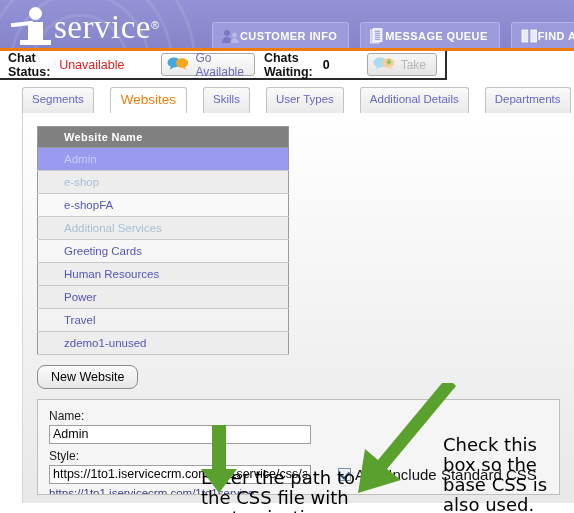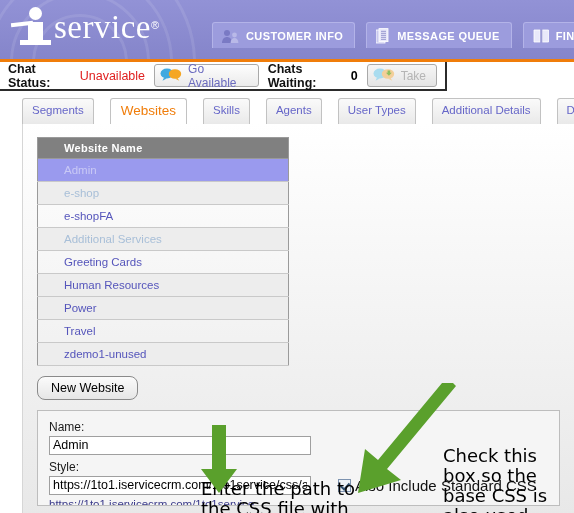--- a/index.html
+++ b/index.html
@@ -12,21 +12,21 @@
     width: 574px;
     height: 513px;
     overflow: hidden;
     font-family: "Liberation Sans", sans-serif;
     position: relative;
   }
 
   
   .header {
     position: relative;
-    height: 59px;
+    height: 48px;
     background: #8b8bd0;
     background: linear-gradient(180deg, #9292d6 0%, #8585ca 100%);
     overflow: hidden;
   }
   .header-rings {
     position: absolute;
     left: -40px;
     top: -58px;
     width: 240px;
     height: 240px;
@@ -104,21 +104,20 @@
   }
   .nav-btn {
     background: #9c9cdd;
     border: 1px solid #b3b3e8;
     border-bottom: none;
     border-radius: 3px 3px 0 0;
     height: 26px;
     box-sizing: border-box;
     display: flex;
     align-items: center;
-    gap: 6px;
     padding: 0 11px 0 9px;
     color: #ffffff;
     font-size: 11px;
     font-weight: bold;
     letter-spacing: 0.4px;
     white-space: nowrap;
     cursor: pointer;
   }
   .nav-icon { display:flex; align-items:center; }
 
@@ -151,20 +150,21 @@
     align-items: center;
     gap: 6px;
     height: 21px;
     padding: 0 10px 0 5px;
     border: 1px solid #a9a9a9;
     border-radius: 3px;
     background: linear-gradient(180deg,#fdfdfd 0%, #ebebeb 100%);
     color: #6b6bbf;
     font-size: 12px;
     cursor: pointer;
+    margin-left: 28px;
   }
   .pill-btn.disabled {
     color: #b5b5b5;
     background: linear-gradient(180deg,#f6f6f6 0%, #e4e4e4 100%);
     cursor: default;
   }
 
   
   .tabs-area {
     background: #ffffff;
@@ -435,21 +435,20 @@
       <span>Take</span>
     </div>
   </div>
 </div>
 
 <div class="tabs-area">
   <div class="tabs">
     <div class="tab"><span>Segments</span></div>
     <div class="tab active"><span>Websites</span></div>
     <div class="tab"><span>Skills</span></div>
-    <div class="tab"><span>Agents</span></div>
     <div class="tab"><span>User Types</span></div>
     <div class="tab"><span>Additional Details</span></div>
     <div class="tab"><span>Departments</span></div>
 
   </div>
 </div>
 
 <div class="panel">
 
   <table class="wtable">

